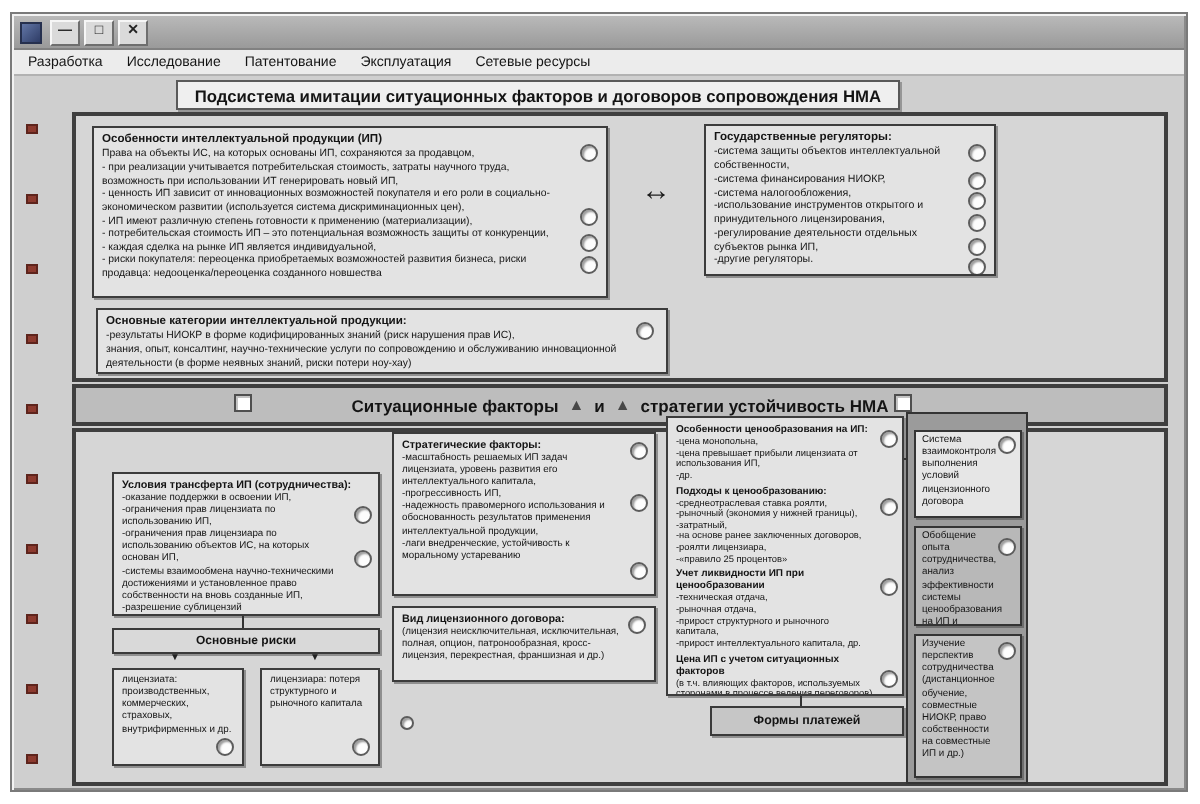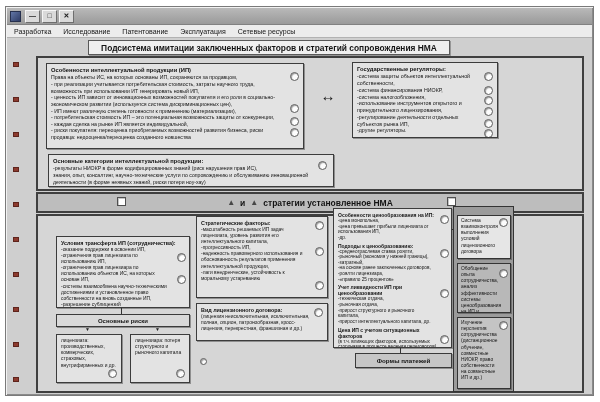--- a/index.html
+++ b/index.html
@@ -67,21 +67,21 @@
   </div>
 
   <div class="abs menubar">
     <span class="menu-item">Разработка</span>
     <span class="menu-item">Исследование</span>
     <span class="menu-item">Патентование</span>
     <span class="menu-item">Эксплуатация</span>
     <span class="menu-item">Сетевые ресурсы</span>
   </div>
 
-  <div class="abs headerbox">Подсистема имитации заключенных факторов и стратегий сопровождения НМА</div>
+  <div class="abs headerbox">Подсистема имитации ситуационных факторов и договоров сопровождения НМА</div>
 
   <div class="abs mark" style="left:13px;top:62px"></div>
   <div class="abs mark" style="left:13px;top:97px"></div>
   <div class="abs mark" style="left:13px;top:132px"></div>
   <div class="abs mark" style="left:13px;top:167px"></div>
   <div class="abs mark" style="left:13px;top:202px"></div>
   <div class="abs mark" style="left:13px;top:237px"></div>
   <div class="abs mark" style="left:13px;top:272px"></div>
   <div class="abs mark" style="left:13px;top:307px"></div>
   <div class="abs mark" style="left:13px;top:342px"></div>
@@ -129,24 +129,25 @@
   <div class="abs panel t52" style="left:48px;top:154px;width:286px;height:33px;">
     <div class="p-title t58">Основные категории интеллектуальной продукции:</div>
     <div style="padding-right:16px;">
       <div>-результаты НИОКР в форме кодифицированных знаний (риск нарушения прав ИС),</div>
       <div>знания, опыт, консалтинг, научно-технические услуги по сопровождению и обслуживанию инновационной деятельности (в форме неявных знаний, риски потери ноу-хау)</div>
     </div>
     <span class="radio" style="right:6px;top:6px"></span>
   </div>
 
   <div class="abs band">
+    <span>Ситуационные факторы</span>
     <span class="up-arrow">▲</span>
     <span>и</span>
     <span class="up-arrow">▲</span>
-    <span>стратегии установленное НМА</span>
+    <span>стратегии устойчивость НМА</span>
   </div>
   <span class="abs checkbox" style="left:117px;top:197px"></span>
   <span class="abs checkbox" style="left:447px;top:197px"></span>
 
   <div class="abs groupbox" style="left:36px;top:214px;width:548px;height:179px;"></div>
 
   <div class="abs panel t49" style="left:56px;top:236px;width:134px;height:72px;">
     <div class="p-title" style="font-size:5.4px">Условия трансферта ИП (сотрудничества):</div>
     <div style="padding-right:11px;">
       <div>-оказание поддержки в освоении ИП,</div>

